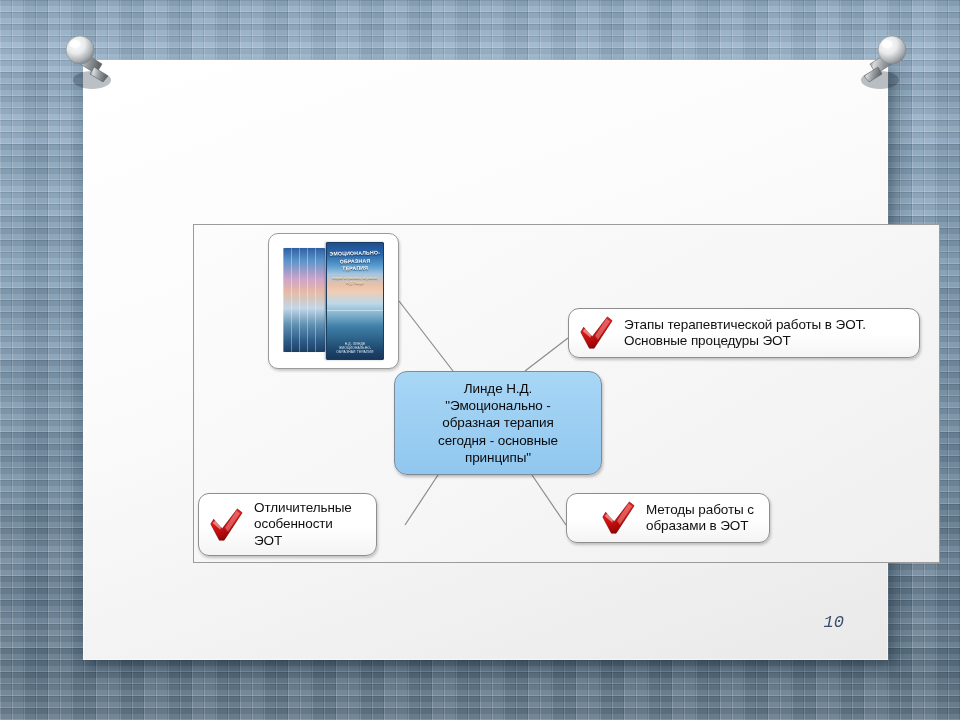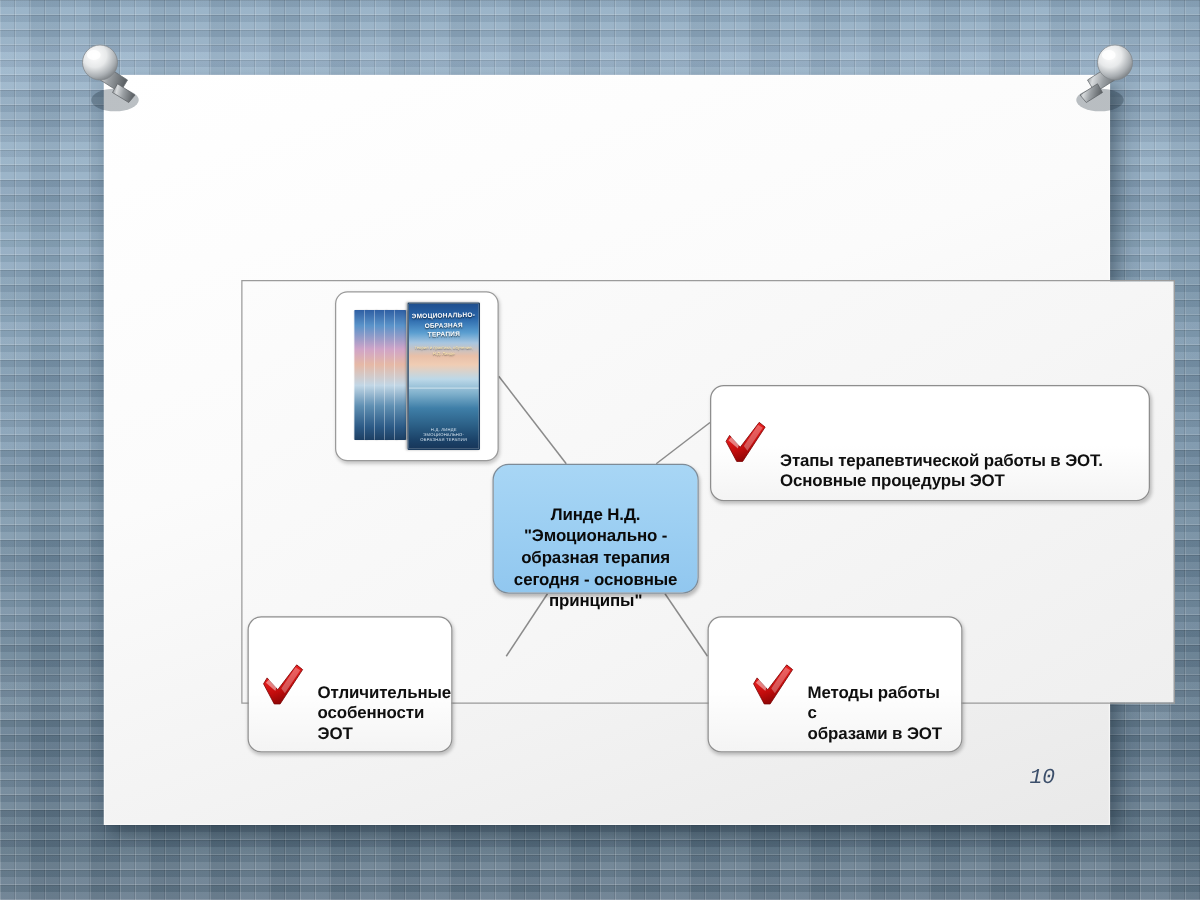--- a/index.html
+++ b/index.html
@@ -96,33 +96,32 @@
   .node-white {
     background: linear-gradient(180deg,#ffffff 0%,#ffffff 52%,#f4f4f4 100%);
     border: 1px solid #8e8e8e;
     box-shadow: 1px 2px 3px rgba(0,0,0,0.22);
     padding: 6px 14px 6px 8px;
     gap: 9px;
   }
 
   .node-label {
     font-size: 13.5px;
-    font-weight: bold;
+    font-weight: normal;
     color: #101010;
     line-height: 1.22;
     white-space: pre-line;
     letter-spacing: -0.1px;
-    margin-top: 46px;
   }
 
   
   #node-center {
     left: 200px;
     top: 146px;
-    width: 165px;
+    width: 208px;
     height: 104px;
     border-radius: 13px;
     background: linear-gradient(180deg,#a8d6f5 0%, #9bcef2 55%, #91c7ef 100%);
     border: 1px solid #7e8b97;
     box-shadow: 1px 2px 3px rgba(0,0,0,0.25);
     justify-content: center;
     text-align: center;
   }
   #node-center .node-label {
     font-size: 13.5px;
@@ -220,21 +219,21 @@
   .book-horizon {
     position: absolute;
     left: 0; right: 0;
     top: 58%;
     height: 1px;
     background: rgba(255,255,255,0.45);
   }
 
   
   #node-stages   { left: 374px; top: 83px;  width: 352px; }
-  #node-features { left: 4px;   top: 268px; width: 164px; }
+  #node-features { left: 4px;   top: 268px; width: 179px; }
   #node-methods  { left: 372px; top: 268px; width: 204px; padding-left: 32px; }
 
   
   .check-icon { flex: 0 0 auto; width: 38px; height: 36px; }
 
   
   #connectors {
     position: absolute;
     left: 0; top: 0;
     width: 745px;

